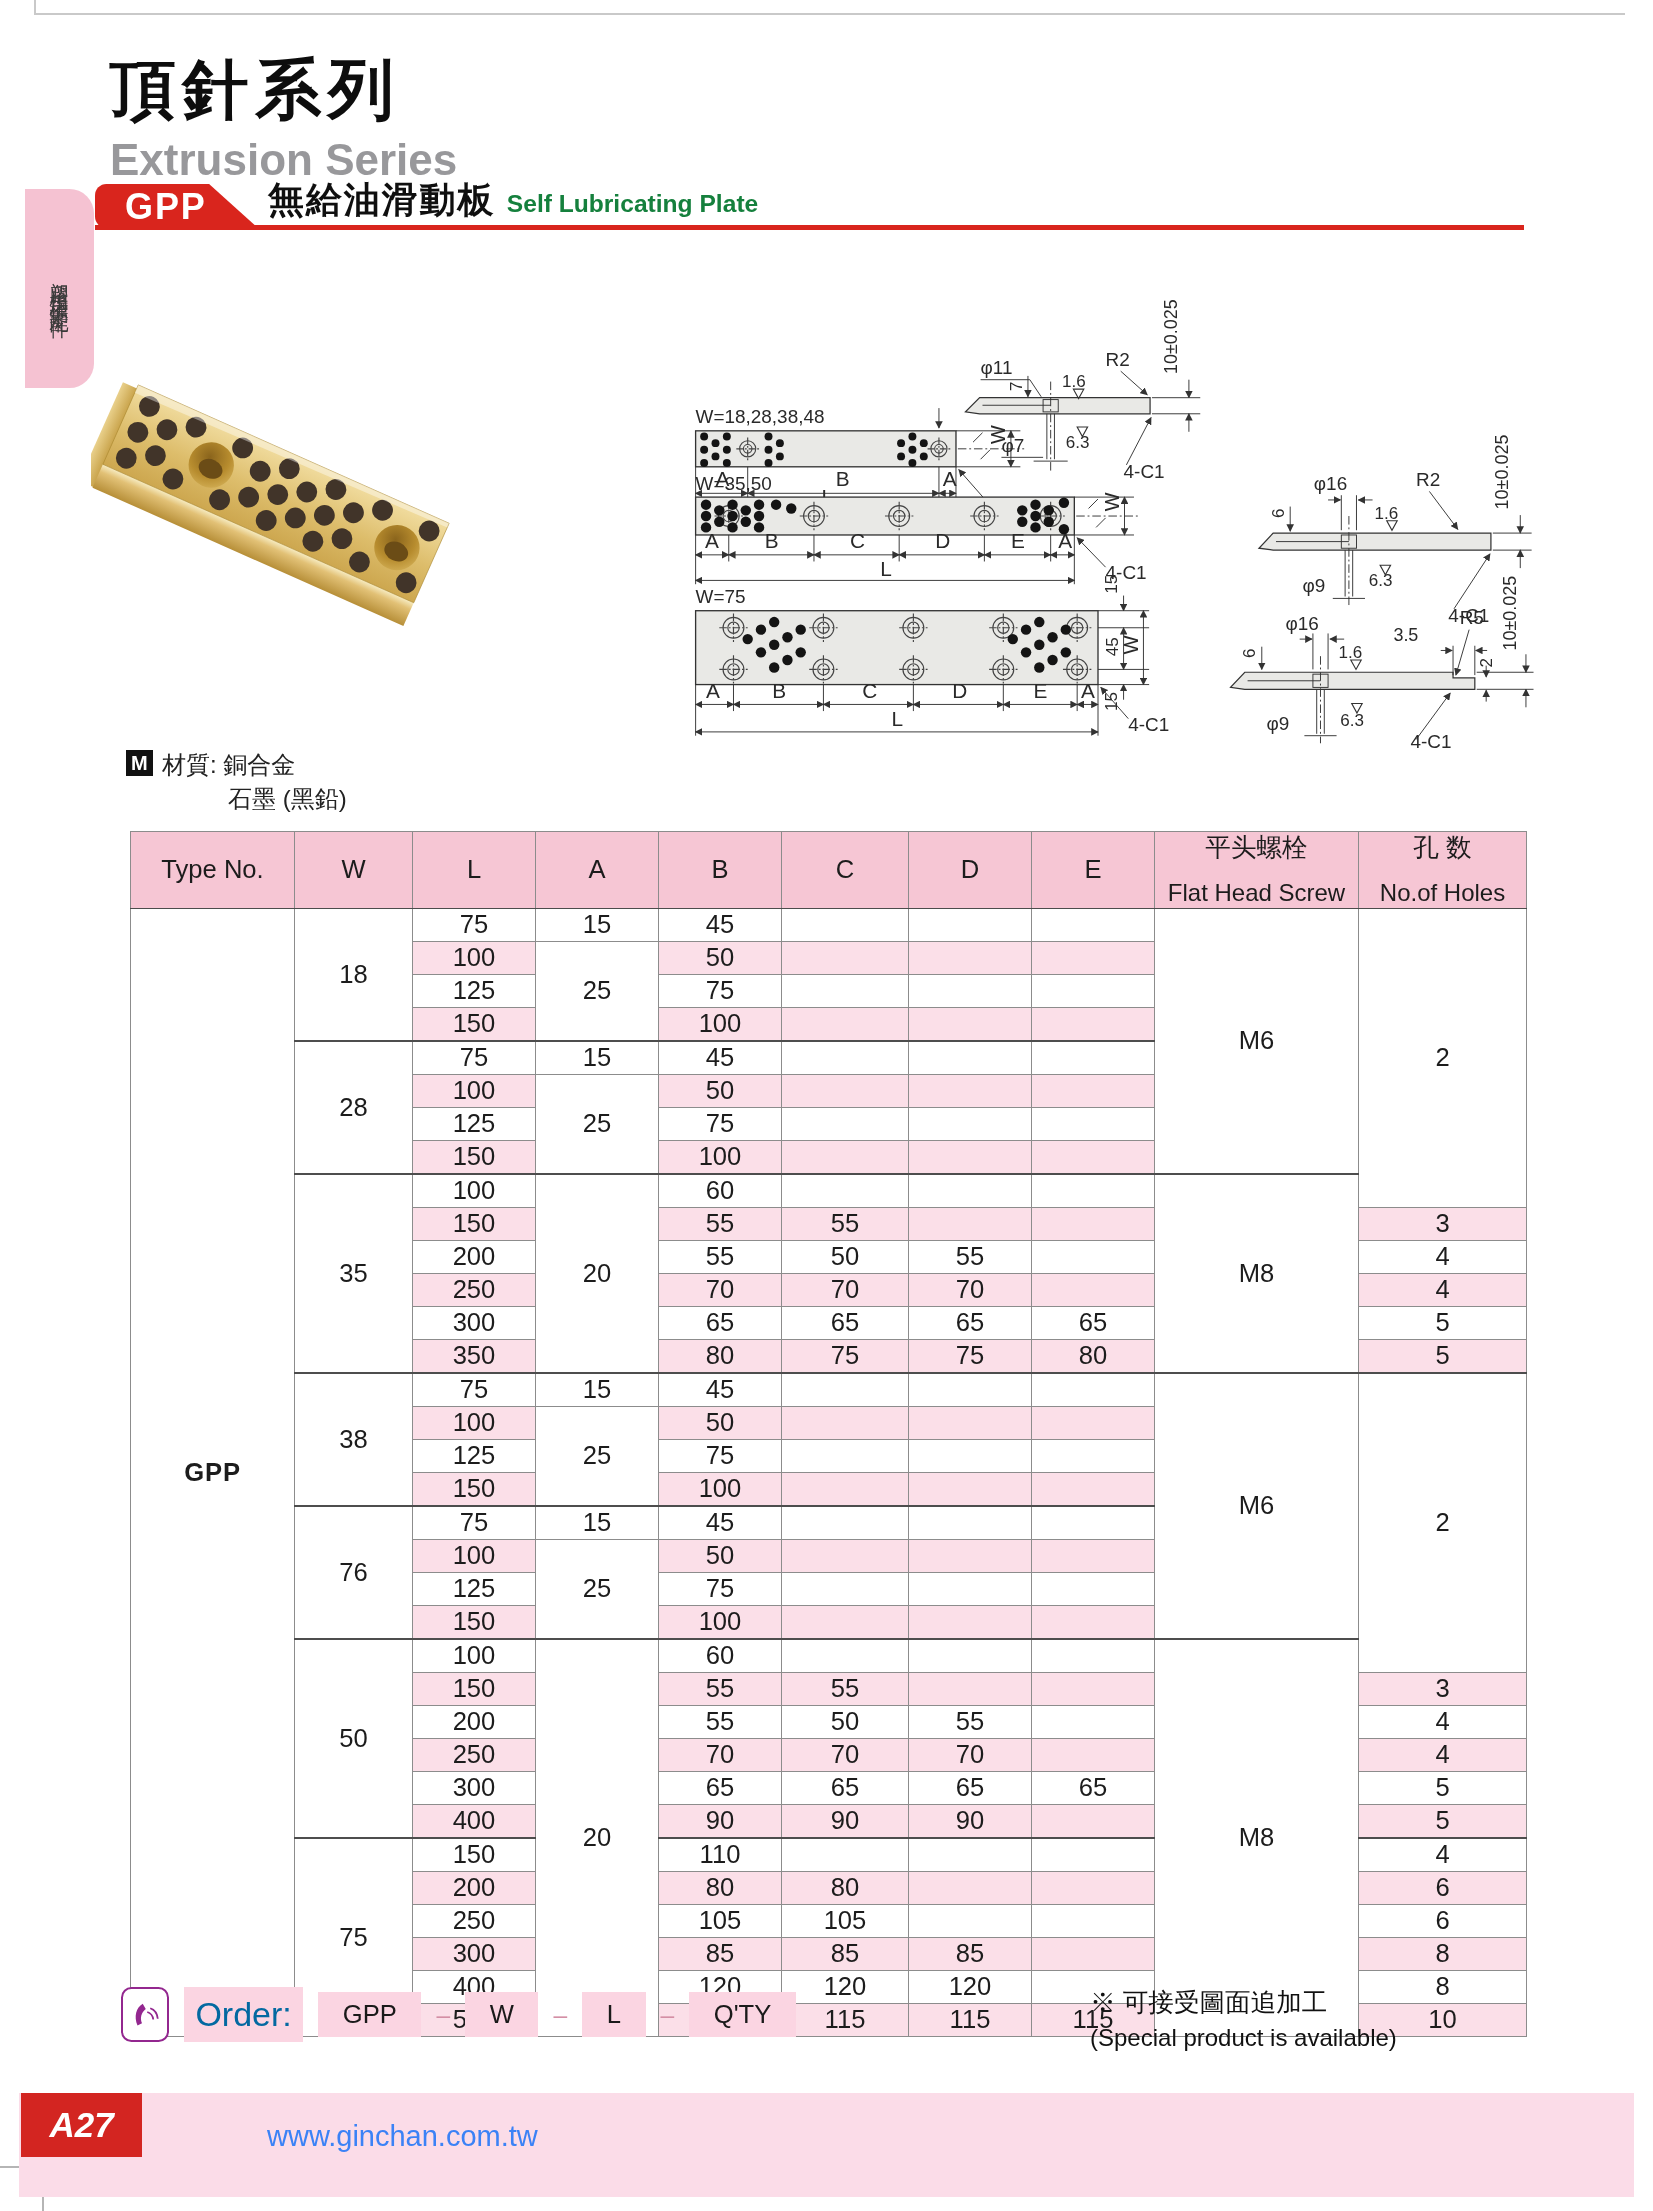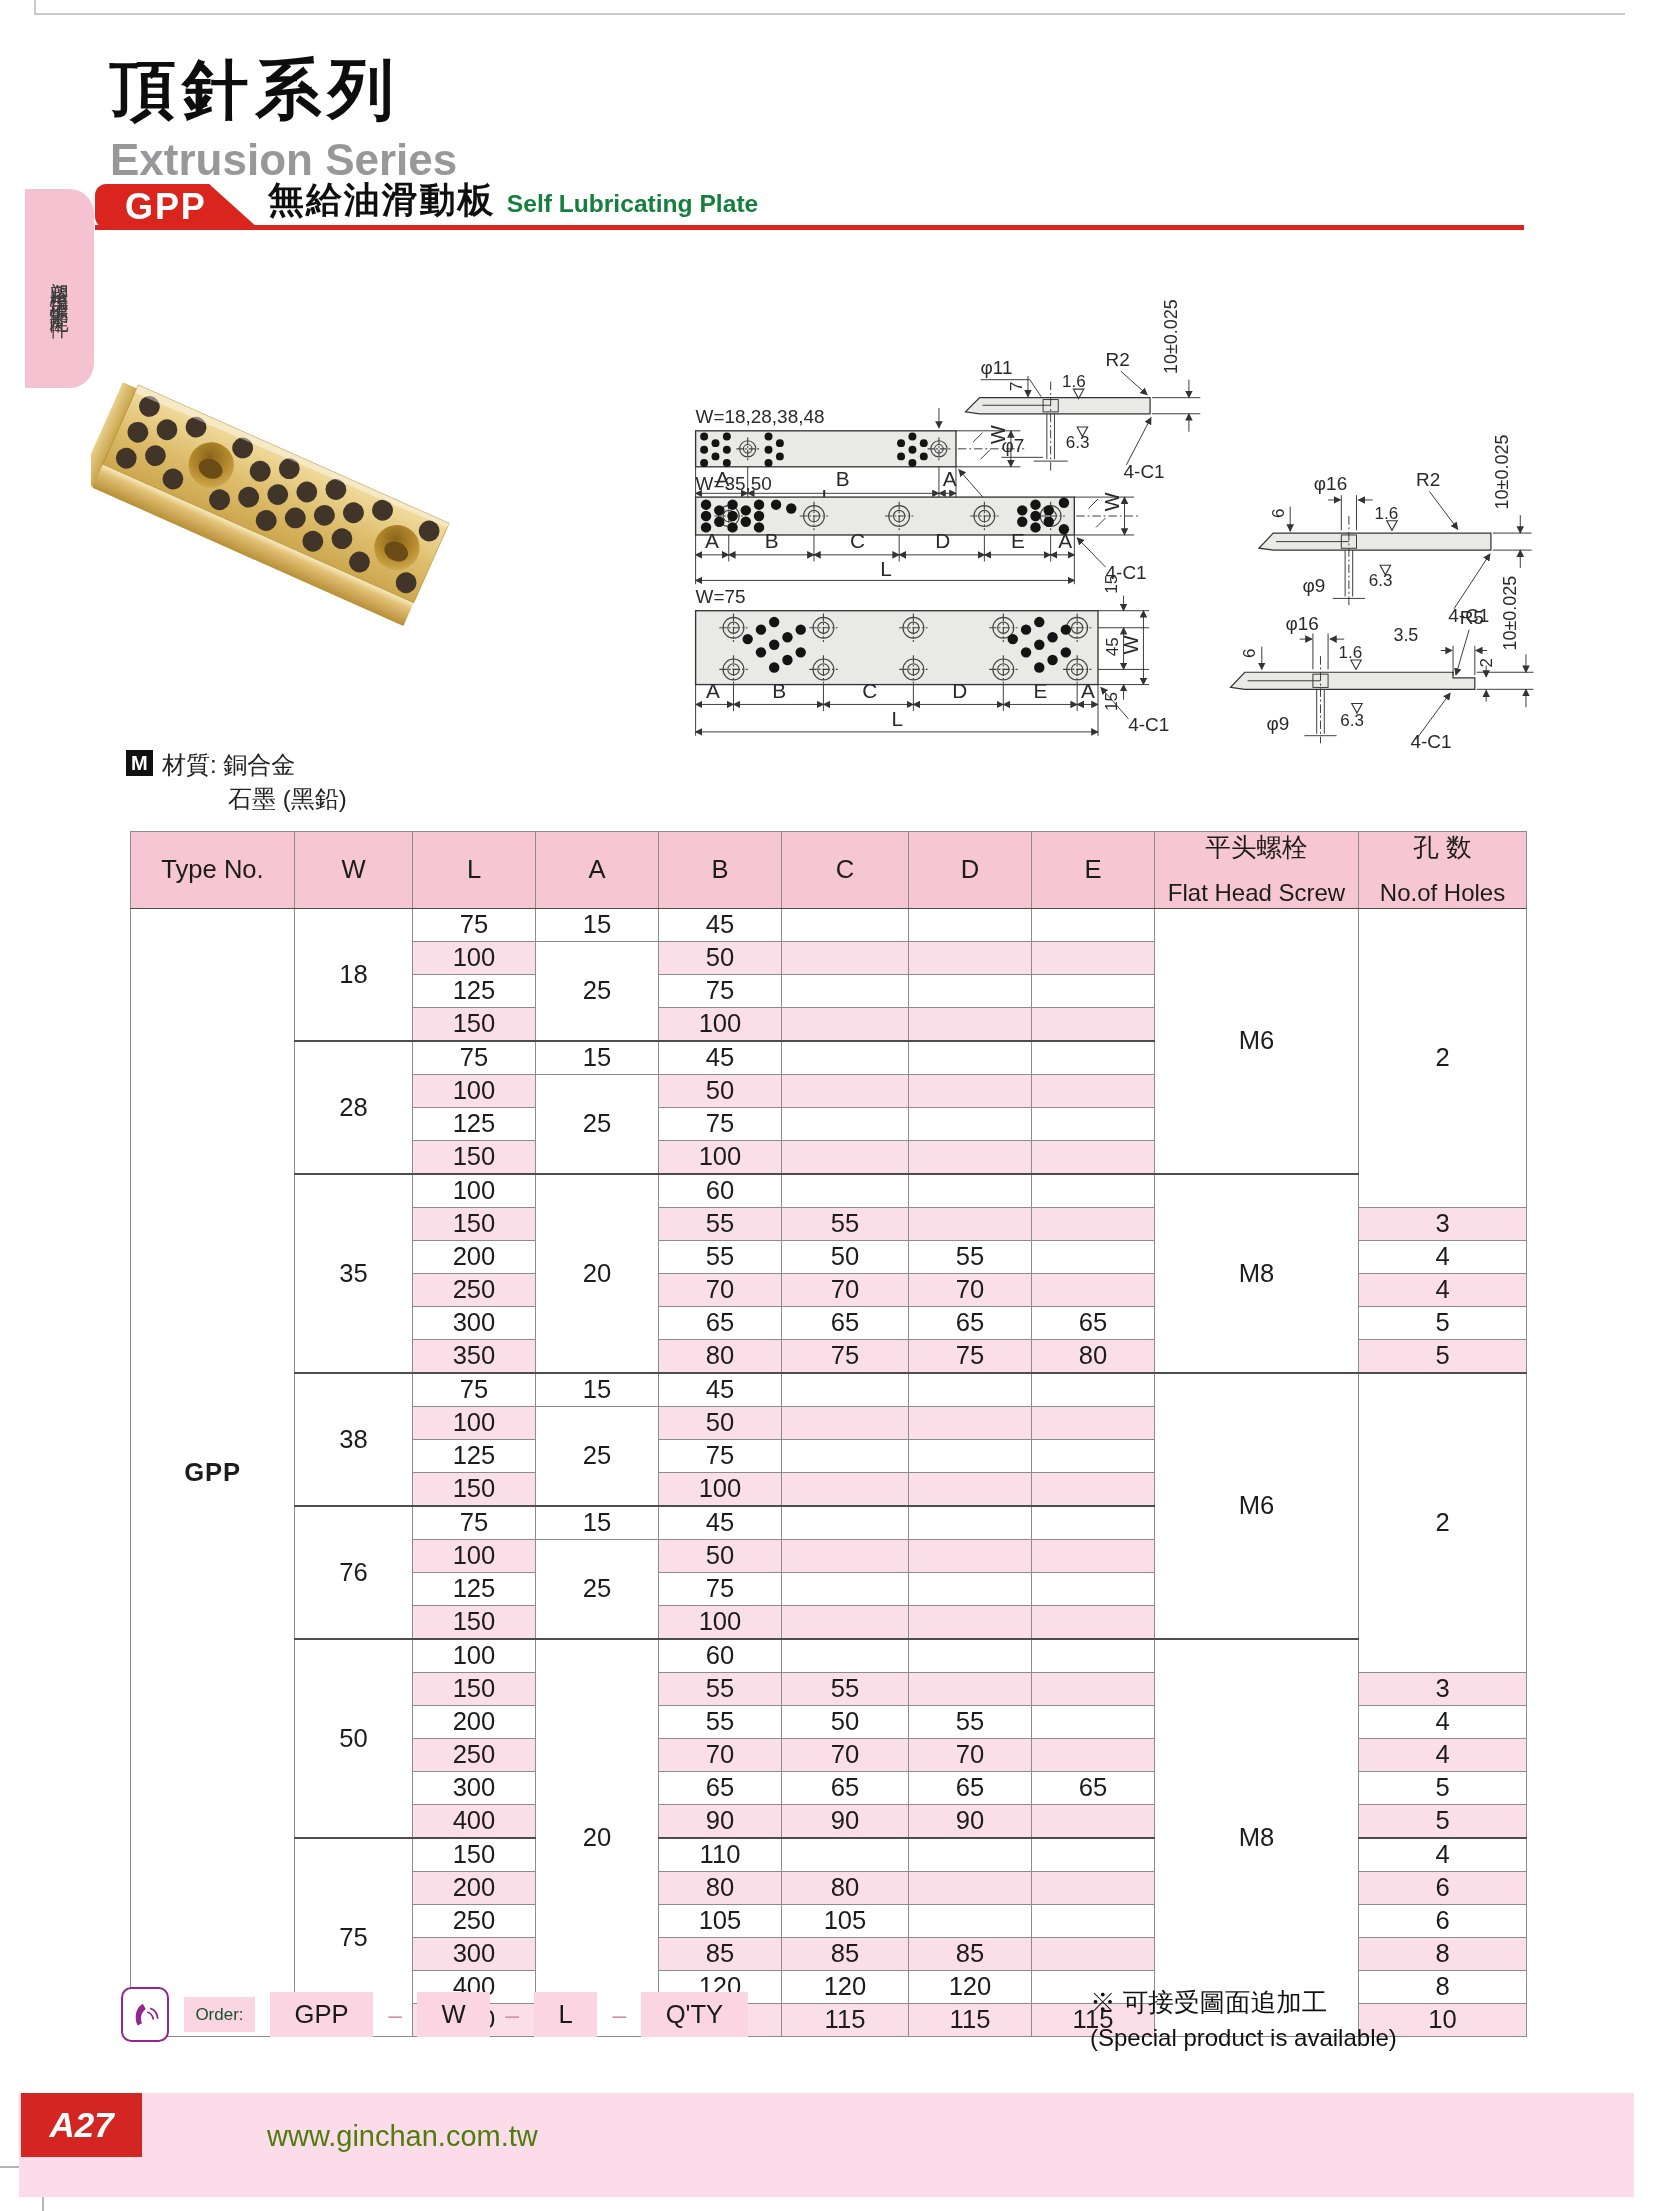--- a/index.html
+++ b/index.html
@@ -51,32 +51,32 @@
 
   
   .drawings{position:absolute;left:653px;top:232px;}
   .photo{position:absolute;left:91px;top:343px;}
   svg text{font-family:"Liberation Sans",sans-serif;fill:#2a2a2a;}
 
   
   .order-row{position:absolute;left:121px;top:1987px;display:flex;align-items:center;gap:15px;}
   .phone-box{width:44px;height:51px;border:2.8px solid #93278f;border-radius:10.4px;background:#fff;
              display:flex;align-items:center;justify-content:center;}
-  .order-label{font-size:17px;color:#14532d;background:#fbd5e2;padding:7.6px 11.4px;}
+  .order-label{font-size:34px;color:#0369a1;background:#fbd5e2;padding:7.6px 11.4px;}
   .chip{background:#fbd5e2;font-size:25.6px;padding:7.6px 24.6px;color:#1a1a1a;}
   .dash{color:#d48fa5;font-size:24.6px;}
 
   .note{position:absolute;left:1090px;top:1984px;font-size:25.6px;color:#111;line-height:36px;}
   .note .en{font-size:24px;}
 
   
   .footer-bar{position:absolute;left:19px;right:19px;top:2093px;height:104px;background:#fbdce8;}
   .a27{position:absolute;left:21px;top:2093px;width:121px;height:64px;background:#d32521;color:#fff;
        font-weight:bold;font-style:italic;font-size:35px;display:flex;align-items:center;justify-content:center;}
-  .website{position:absolute;left:267px;top:2120px;font-size:29px;color:#4d7c0f;}
+  .website{position:absolute;left:267px;top:2120px;font-size:29px;color:#3b82f6;}
   .tel{position:absolute;left:965px;top:2118px;font-size:29px;color:#1a1a1a;display:flex;gap:42px;}
 </style>
 </head>
 <body>
 
 <div id="page">
 
   <div class="crop-line-top"></div>
   <div class="crop-tick-top"></div>
   <div class="crop-line-bl"></div>

